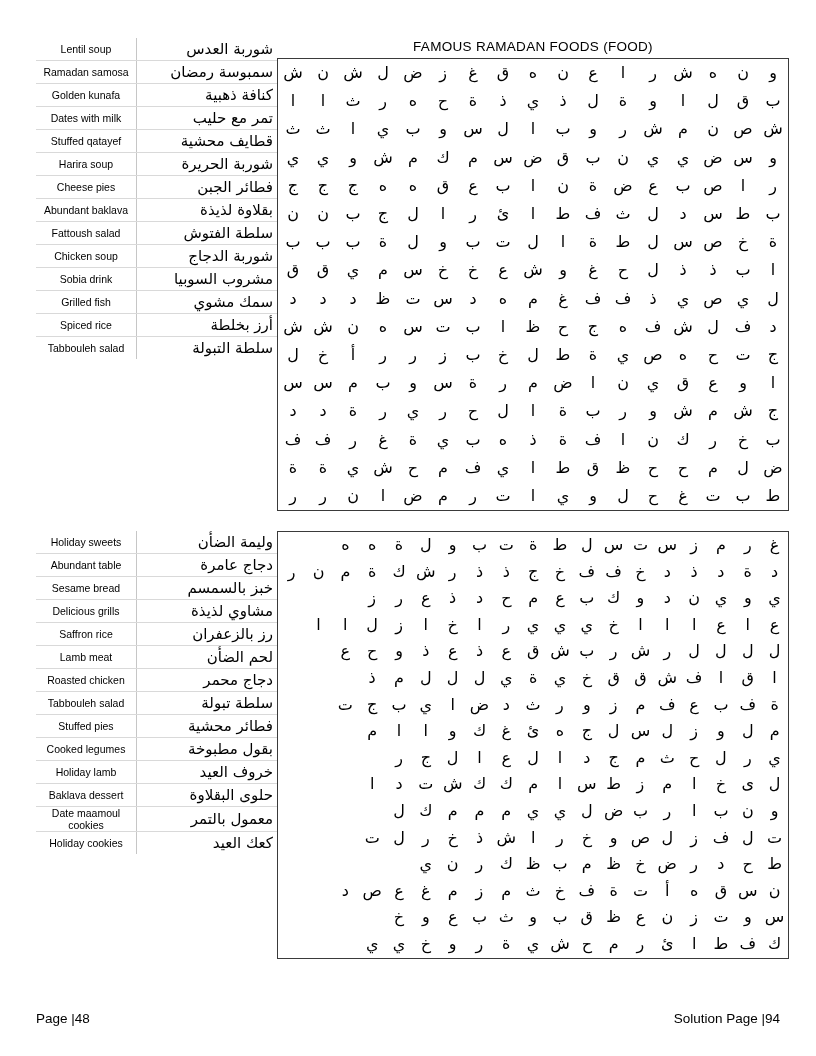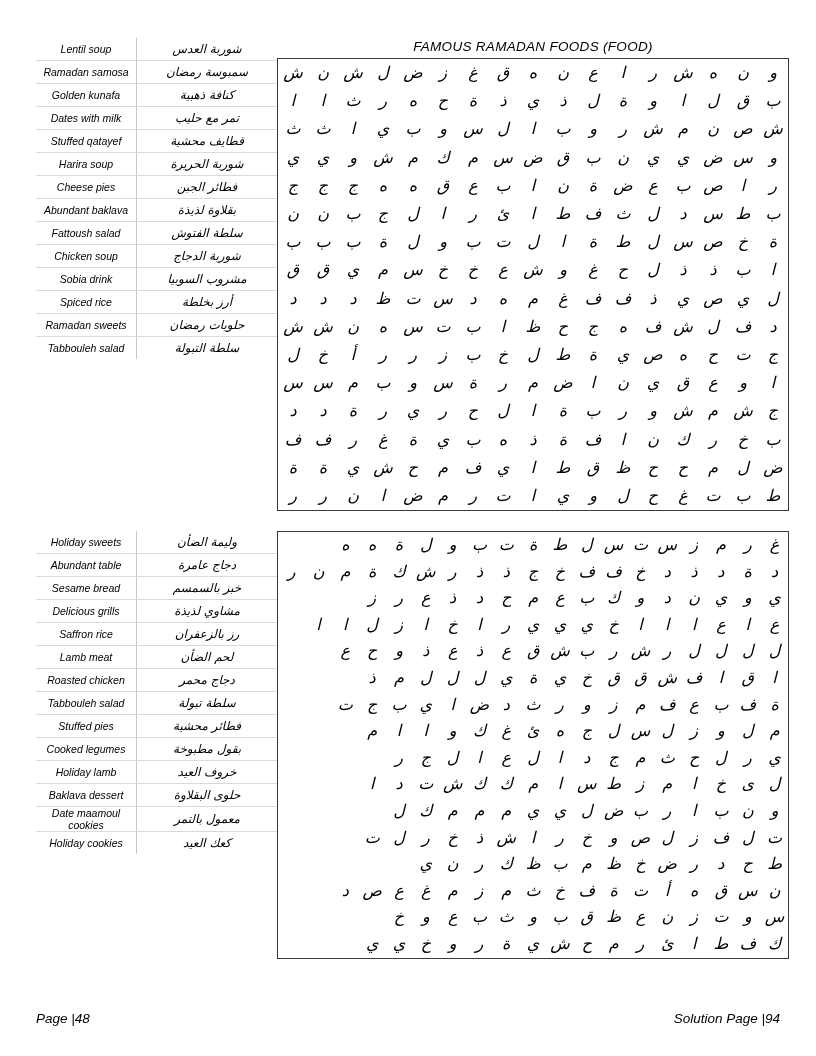--- a/index.html
+++ b/index.html
@@ -14,21 +14,20 @@
     color: #000000;
     position: relative;
     overflow: hidden;
   }
 
   .page {
     position: absolute;
     left: 0; top: 0;
     width: 816px;
     height: 1056px;
-    font-style: italic;
   }
 
   
   .block {
     position: absolute;
   }
   #block-1 { left: 36px; top: 38px; width: 744px; }
   #block-2 { left: 36px; top: 531px; width: 744px; }
 
   .block-inner {
@@ -55,22 +54,21 @@
   .wl-en {
     width: 92px;
     text-align: center;
     font-size: 10.5px;
     line-height: 12px;
     color: #000;
     border-right: 1px solid #c6c6c6;
   }
   .wl-ar {
     width: 132px;
-    text-align: center;
-    font-size: 12px;
+    font-size: 15px;
     line-height: 22px;
     direction: rtl;
     font-family: "DejaVu Sans", sans-serif;
     white-space: nowrap;
   }
 
   
   .grid-wrap {
     width: 512px;
   }
@@ -160,26 +158,26 @@
             </tr>
             <tr>
               <td class="wl-en">Chicken soup</td>
               <td class="wl-ar">شوربة الدجاج</td>
             </tr>
             <tr>
               <td class="wl-en">Sobia drink</td>
               <td class="wl-ar">مشروب السوبيا</td>
             </tr>
             <tr>
+              <td class="wl-en">Grilled fish</td>
+              <td class="wl-ar">سمك مشوي</td>
+            </tr>
+            <tr>
               <td class="wl-en">Spiced rice</td>
               <td class="wl-ar">أرز بخلطة</td>
-            </tr>
-            <tr>
-              <td class="wl-en">Ramadan sweets</td>
-              <td class="wl-ar">حلويات رمضان</td>
             </tr>
             <tr>
               <td class="wl-en">Tabbouleh salad</td>
               <td class="wl-ar">سلطة التبولة</td>
             </tr>
           </tbody>
       </table>
       <div class="grid-wrap">
         <div class="grid-title">FAMOUS RAMADAN FOODS (FOOD)</div>
         <table class="grid" id="grid-1">

